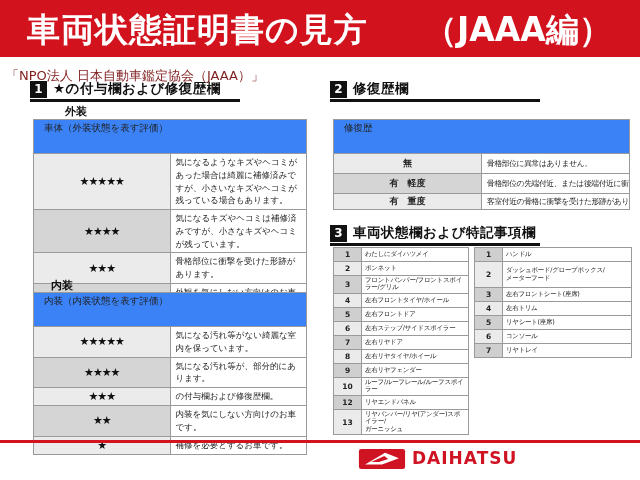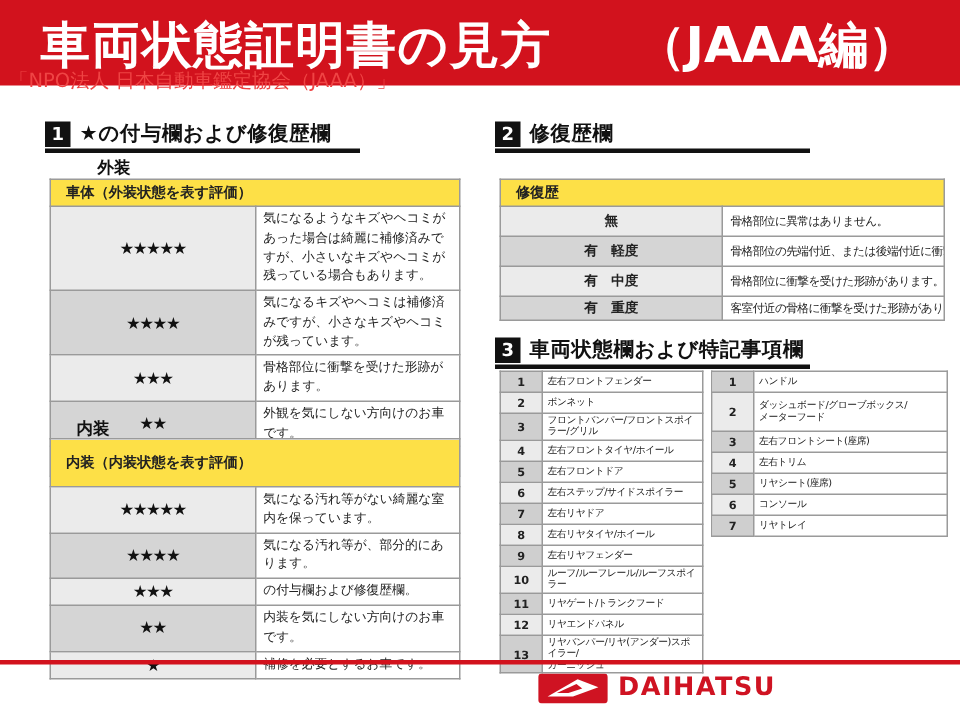--- a/index.html
+++ b/index.html
@@ -13,39 +13,39 @@
   
   .redbar { position:absolute; left:0; top:0; width:640px; height:57px; background:#d2121d; }
   .redbar .title {
     position:absolute; left:27px; top:8px; color:#fff; font-size:33px;
     font-weight:800; letter-spacing:1px; white-space:nowrap;
   }
   .redbar .edition {
     position:absolute; left:424px; top:8px; color:#fff; font-size:33px;
     font-weight:800; letter-spacing:0px; white-space:nowrap;
   }
-  .orgline { position:absolute; left:6px; top:45px; font-size:13px; color:#ef4444; white-space:nowrap; }
+  .orgline { position:absolute; left:6px; top:67px; font-size:13px; color:#7f1d1d; white-space:nowrap; }
 
   
   .sec { position:absolute; height:22px; }
   .sec .row { display:flex; align-items:center; }
   .sec .num {
     width:17px; height:17px; background:#111; color:#fff; font-size:12px; font-weight:800;
     display:flex; align-items:center; justify-content:center; margin-right:6px; flex:0 0 auto;
   }
   .sec .ttl { font-size:13.5px; font-weight:800; color:#111; white-space:nowrap; letter-spacing:0.5px; }
   .sec .uline { position:absolute; left:0; top:19px; height:2.5px; background:#111; width:210px; }
 
   .area-label { position:absolute; font-size:11px; font-weight:800; color:#111; }
 
   
   table.tbl { border-collapse:collapse; table-layout:fixed; position:absolute; background:#fff; }
   table.tbl td { border:1px solid #9a9a9a; vertical-align:middle; overflow:hidden; }
   table.tbl { border:1.5px solid #4d4d4d; }
-  td.thead { background:#fde047; font-size:9.5px; font-weight:700; padding:2px 4px 2px 10px; color:#222; }
+  td.thead { background:#3b82f6; font-size:9.5px; font-weight:400; padding:2px 4px 18px 10px; color:#222; }
 
   
   .star-tbl { width:274px; }
   .star-tbl td.stars { width:57px; text-align:center; font-size:11px; letter-spacing:-1px; color:#111; font-weight:700; }
   .star-tbl td.desc { font-size:8.5px; line-height:1.5; padding:2px 5px; background:#fff; color:#222; }
   .star-tbl tr:nth-child(even) td.stars { background:#ebebeb; }
   .star-tbl tr:nth-child(odd)  td.stars { background:#d5d5d5; }
 
   
   .repair-tbl { width:297px; }
@@ -171,35 +171,31 @@
     </tr>
     <tr>
       <td class="grade" style="height:20px;">無</td>
       <td class="desc">骨格部位に異常はありません。</td>
     </tr>
     <tr>
       <td class="grade" style="height:20px;">有　軽度</td>
       <td class="desc">骨格部位の先端付近、または後端付近に衝撃を受けた形跡があります。</td>
     </tr>
     <tr>
-      <td class="grade" style="height:20px;">有　中度</td>
-      <td class="desc">骨格部位に衝撃を受けた形跡があります。</td>
-    </tr>
-    <tr>
       <td class="grade" style="height:15px;">有　重度</td>
       <td class="desc">客室付近の骨格に衝撃を受けた形跡があります。</td>
     </tr>
   </tbody>
     </table>
 
   <table class="tbl parts-tbl parts-left" style="left:333px; top:247px;">
     <tbody>
         <tr>
           <td class="no" style="height:14px;">1</td>
-          <td class="lbl">左右フロントフェンダー</td>
+          <td class="lbl">わたしにダイハツメイ</td>
         </tr>
     <tr>
           <td class="no" style="height:14px;">2</td>
           <td class="lbl">ボンネット</td>
         </tr>
     <tr>
           <td class="no" style="height:14px;">3</td>
           <td class="lbl">フロントバンパー/フロントスポイラー/グリル</td>
         </tr>
     <tr>
@@ -222,24 +218,20 @@
           <td class="no" style="height:14px;">8</td>
           <td class="lbl">左右リヤタイヤ/ホイール</td>
         </tr>
     <tr>
           <td class="no" style="height:14px;">9</td>
           <td class="lbl">左右リヤフェンダー</td>
         </tr>
     <tr>
           <td class="no" style="height:14px;">10</td>
           <td class="lbl">ルーフ/ルーフレール/ルーフスポイラー</td>
-        </tr>
-    <tr>
-          <td class="no" style="height:14px;">11</td>
-          <td class="lbl">リヤゲート/トランクフード</td>
         </tr>
     <tr>
           <td class="no" style="height:14px;">12</td>
           <td class="lbl">リヤエンドパネル</td>
         </tr>
     <tr>
           <td class="no" style="height:22px;">13</td>
           <td class="lbl">リヤバンパー/リヤ(アンダー)スポイラー/
 ガーニッシュ</td>
         </tr>

